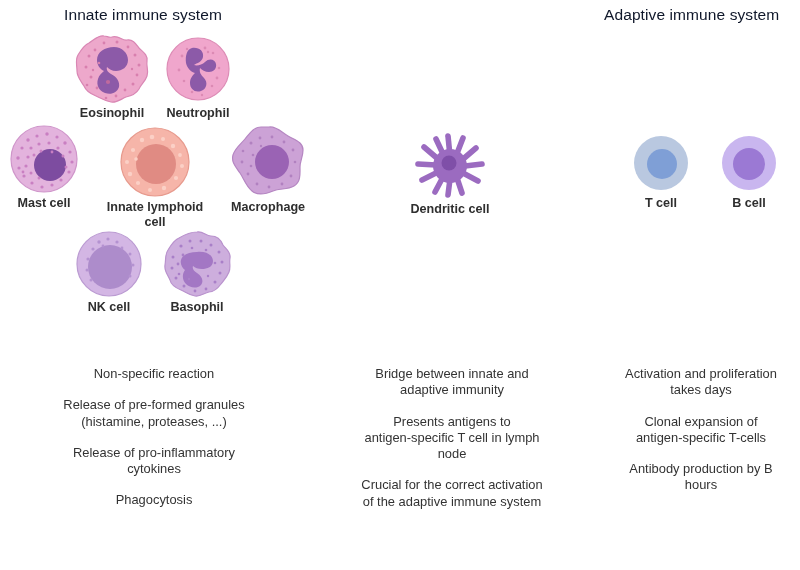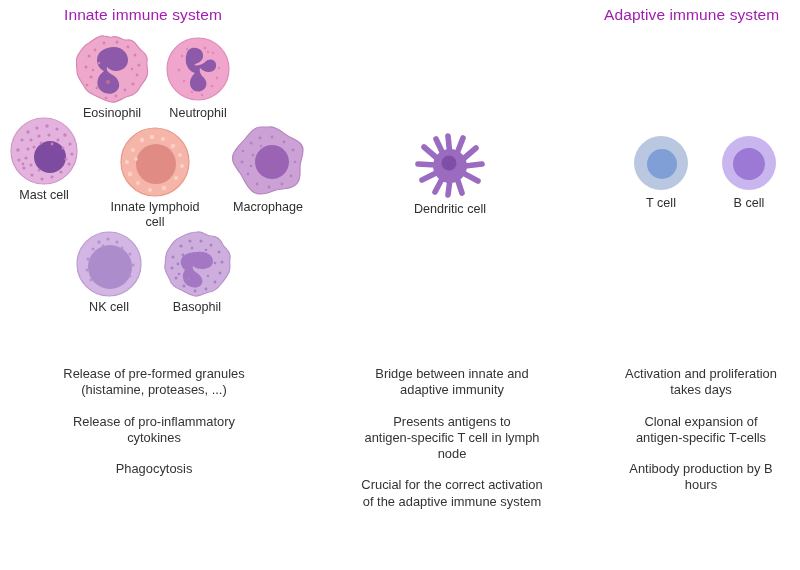--- a/index.html
+++ b/index.html
@@ -19,34 +19,35 @@
   .canvas {
     position: relative;
     width: 800px;
     height: 570px;
   }
   .abs { position: absolute; }
 
   
   .col-title {
     font-size: 15.5px;
-    color: #a21caf;
+    color: #0f172a;
     letter-spacing: 0.1px;
     white-space: nowrap;
     font-weight: 400;
   }
   #title-innate  { left: 64px;  top: 6px; }
   #title-adaptive{ left: 604px; top: 6px; }
 
   
   .cell-fig {
     position: absolute;
     display: flex;
     flex-direction: column;
     align-items: center;
+    font-weight: bold;
   }
   .cell-art { display: block; }
   .cell-label {
     font-size: 12.6px;
     color: #2f2f2f;
     text-align: center;
     line-height: 1.18;
     margin-top: 2px;
     white-space: pre-line;
   }
@@ -136,21 +137,21 @@
           <circle cx="47" cy="52" r="1.3"></circle>
         <circle cx="43" cy="18" r="1.2"></circle>
           <circle cx="54" cy="34" r="1.3"></circle>
         <circle cx="22" cy="15" r="1.2"></circle>
           <circle cx="37" cy="61" r="1.2"></circle>
       </g>
     </svg>
     <div class="cell-label">Neutrophil</div>
   </div>
 
-  <div class="cell-fig" style="left:6px; top:116px; width:76px;">
+  <div class="cell-fig" style="left:6px; top:124px; width:76px;">
     <svg class="cell-art" width="72" height="70" viewBox="0 0 72 70">
       <circle cx="36" cy="35" r="33" fill="#e3b3dd" stroke="#cf95ca" stroke-width="1.2"></circle>
       <circle cx="42" cy="41" r="16" fill="#7d4ca0"></circle>
       <g fill="#c97fc2">
         <circle cx="20" cy="16" r="1.7"></circle>
           <circle cx="29" cy="12" r="1.6"></circle>
         <circle cx="39" cy="10" r="1.7"></circle>
           <circle cx="49" cy="13" r="1.6"></circle>
         <circle cx="57" cy="19" r="1.7"></circle>
           <circle cx="62" cy="28" r="1.6"></circle>
@@ -329,20 +330,21 @@
 
   <div class="cell-fig" style="left:718px; top:132px; width:62px;">
     <svg class="cell-art" width="58" height="62" viewBox="0 0 58 62">
       <circle cx="29" cy="31" r="27" fill="#c9b6ef"></circle>
       <circle cx="29" cy="32" r="16" fill="#9b79d4"></circle>
     </svg>
     <div class="cell-label">B cell</div>
   </div>
 
   <div class="facts" id="facts-innate">
+    <div class="fact">Non-specific reaction</div>
     <div class="fact">Release of pre-formed granules
 (histamine, proteases, ...)</div>
     <div class="fact">Release of pro-inflammatory
 cytokines</div>
     <div class="fact">Phagocytosis</div>
   </div>
 
   <div class="facts" id="facts-bridge">
     <div class="fact">Bridge between innate and
 adaptive immunity</div>

